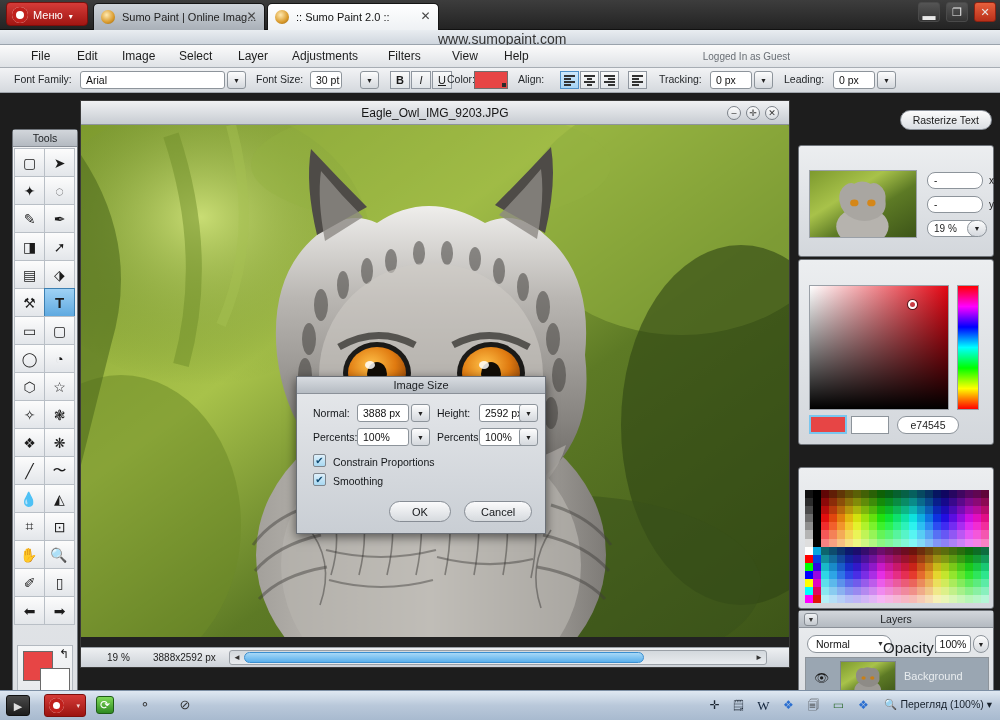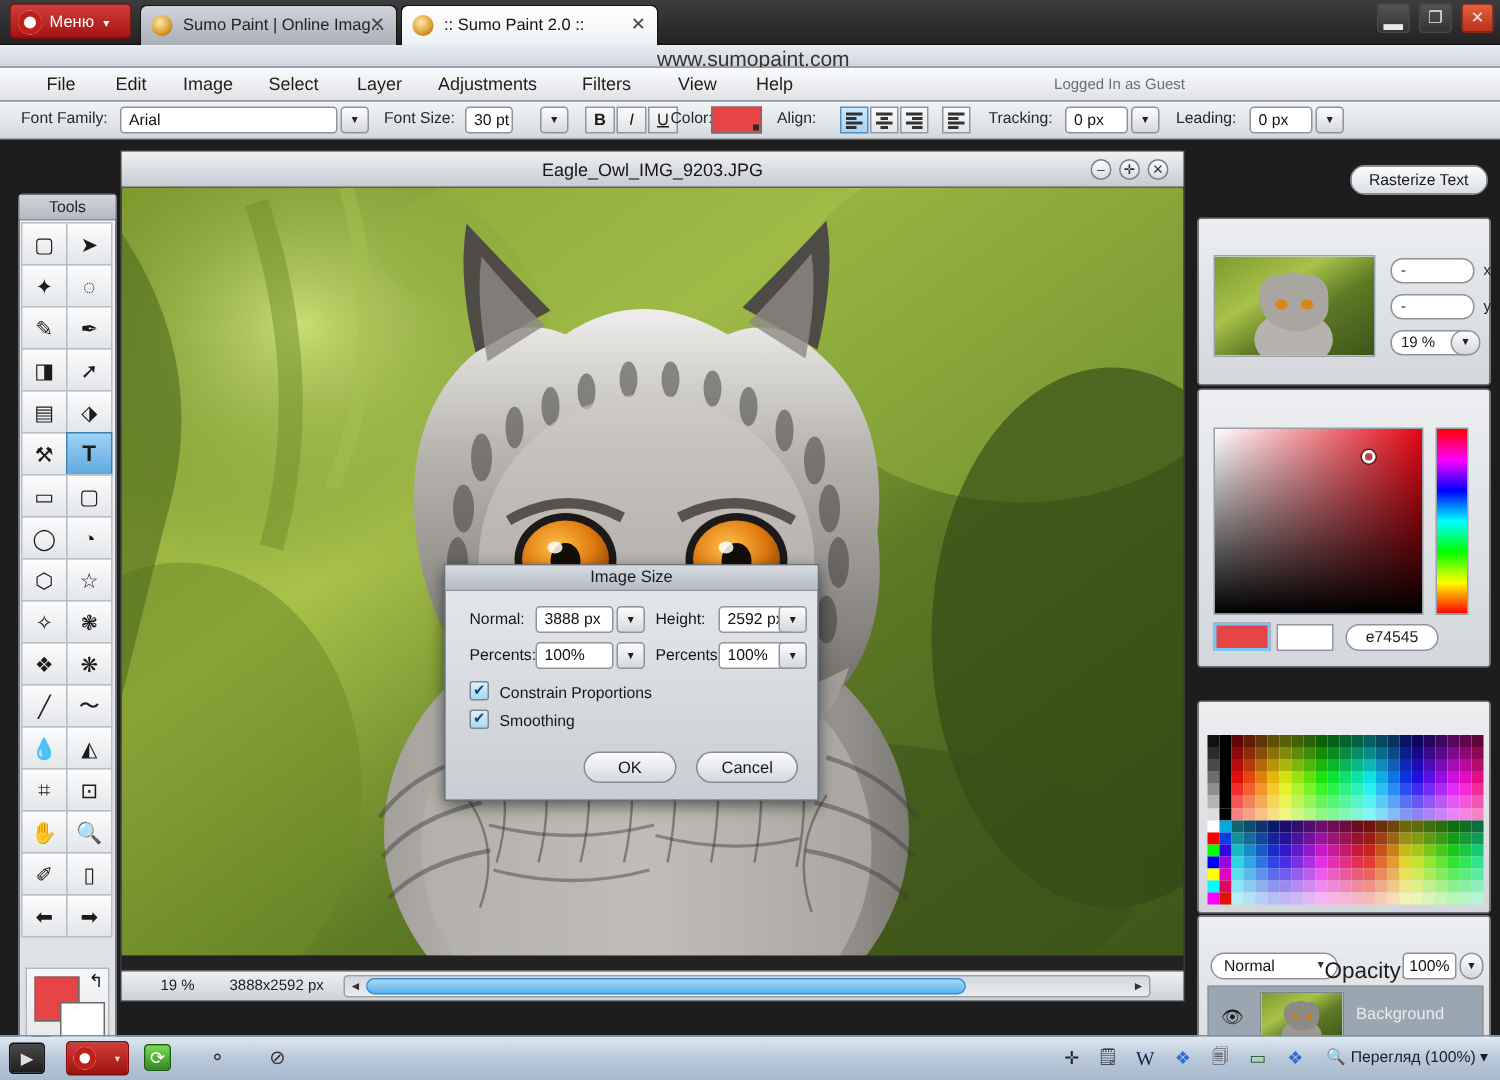--- a/index.html
+++ b/index.html
@@ -1080,20 +1080,24 @@
         <i style="background: rgb(234, 246, 182);"></i>
         <i style="background: rgb(217, 246, 182);"></i>
         <i style="background: rgb(200, 246, 182);"></i>
         <i style="background: rgb(183, 246, 182);"></i>
         <i style="background: rgb(182, 246, 198);"></i>
         <i style="background: rgb(182, 246, 215);"></i>
       </div>
   </div>
 
   <div class="panel" id="p-layers">
+    <div class="panel-title">
+      <span class="collapse">▼</span>
+      <span>Layers</span>
+    </div>
     <span id="blendsel">Normal</span>
     <span id="blendcaret">▼</span>
     <span id="opLbl">Opacity:</span>
     <span id="opFld">100%</span>
     <span id="opDrop">▼</span>
 
     <div id="layerrow">
       <span id="eyeicon">👁</span>
       <span id="layerthumb">
         <svg width="54" height="33" viewBox="0 0 708 512" preserveAspectRatio="none">

